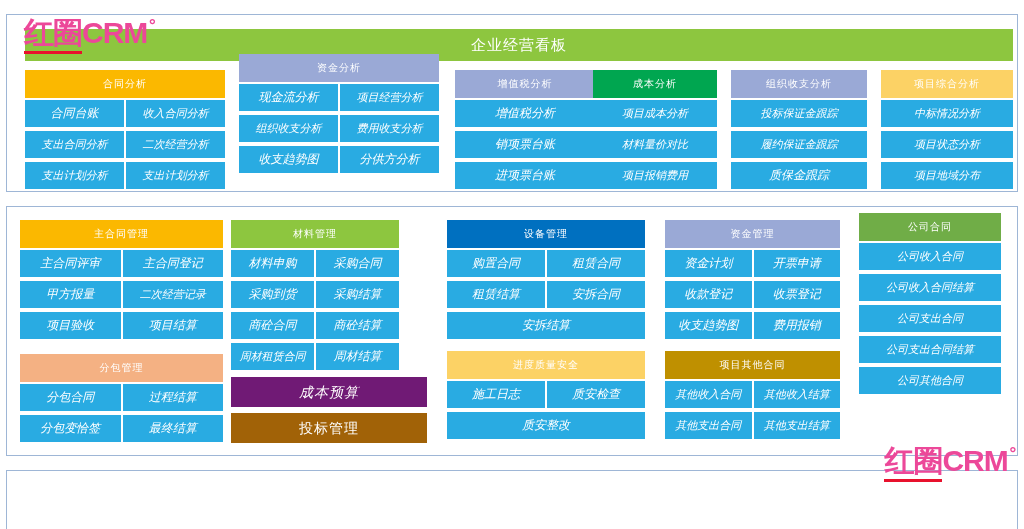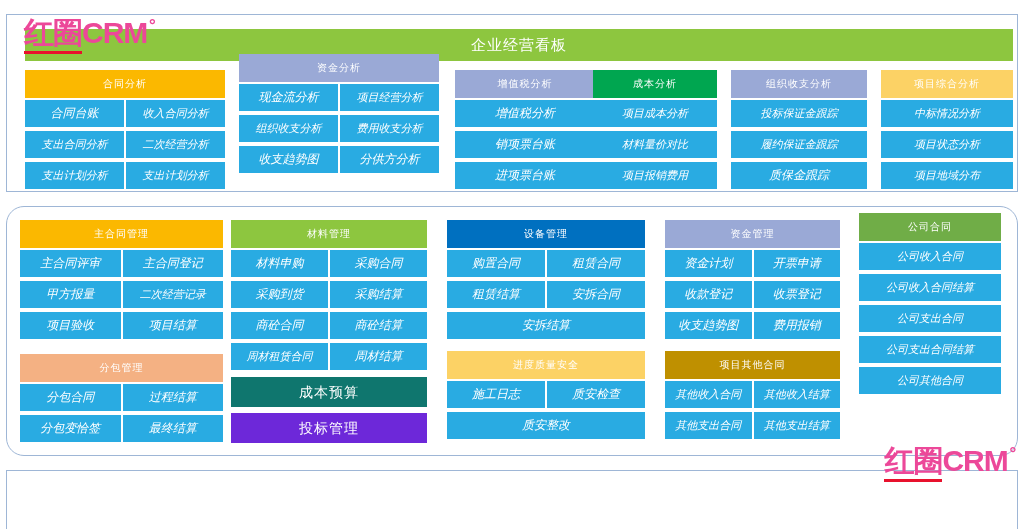--- a/index.html
+++ b/index.html
@@ -12,21 +12,21 @@
 
   
   .panel{
     position:absolute;
     background:#ffffff;
     border:1px solid #9eb6d6;
     box-sizing:border-box;
     margin-top:8px;
   }
   .panel-top{left:6px;top:6px;width:1012px;height:178px;}
-  .panel-mid{left:6px;top:198px;width:1012px;height:250px;border-radius:18px;}
+  .panel-mid{left:6px;top:198px;width:1012px;height:250px;}
   .panel-bot{left:6px;top:462px;width:1012px;height:61px;}
 
   
   .banner{
     position:absolute;left:18px;top:14px;width:988px;height:32px;
     background:#8dc63f;
   }
   .banner .banner-title{
     position:absolute;left:50%;top:50%;transform:translate(-50%,-50%);
     color:#ffffff;font-size:15px;letter-spacing:1px;white-space:nowrap;
@@ -220,21 +220,21 @@
             <div class="g-row">
               <div class="cell">分包合同</div>
               <div class="cell">过程结算</div>
             </div>
             <div class="g-row">
               <div class="cell">分包变恰签</div>
               <div class="cell">最终结算</div>
             </div>
           </div>
         </div>
-        <div class="group" style="left: 224px; top: 13px; width: 196px;">
+        <div class="group" style="left: 224px; top: 13px; width: 168px;">
           <div class="g-head" style="background: rgb(141, 198, 63);">材料管理</div>
           <div class="g-rows">
             <div class="g-row">
               <div class="cell">材料申购</div>
               <div class="cell">采购合同</div>
             </div>
             <div class="g-row">
               <div class="cell">采购到货</div>
               <div class="cell">采购结算</div>
             </div>
@@ -242,24 +242,24 @@
               <div class="cell">商砼合同</div>
               <div class="cell">商砼结算</div>
             </div>
             <div class="g-row">
               <div class="cell tiny">周材租赁合同</div>
               <div class="cell">周材结算</div>
             </div>
           </div>
         </div>
         <div class="group" style="left: 224px; top: 170px; width: 196px;">
-          <div class="solo" style="background: #0f766e;">成本预算</div>
+          <div class="solo" style="background: #701a75; font-style: italic;">成本预算</div>
         </div>
         <div class="group" style="left: 224px; top: 206px; width: 196px;">
-          <div class="solo" style="background: #6d28d9;">投标管理</div>
+          <div class="solo" style="background: #a16207;">投标管理</div>
         </div>
         <div class="group" style="left: 440px; top: 13px; width: 198px;">
           <div class="g-head" style="background: rgb(0, 112, 192);">设备管理</div>
           <div class="g-rows">
             <div class="g-row">
               <div class="cell">购置合同</div>
               <div class="cell">租赁合同</div>
             </div>
             <div class="g-row">
               <div class="cell">租赁结算</div>

